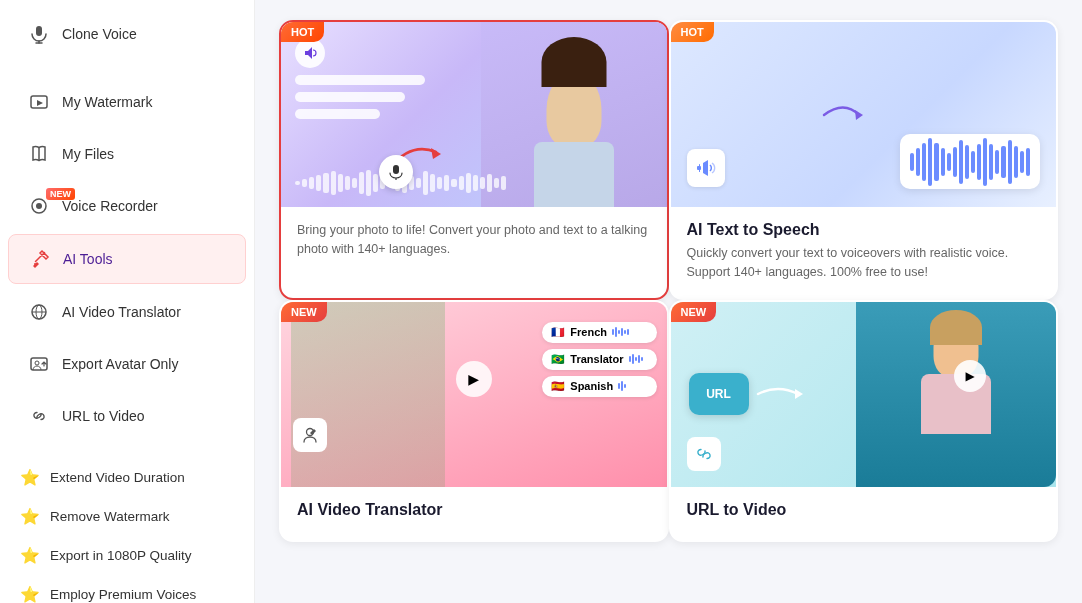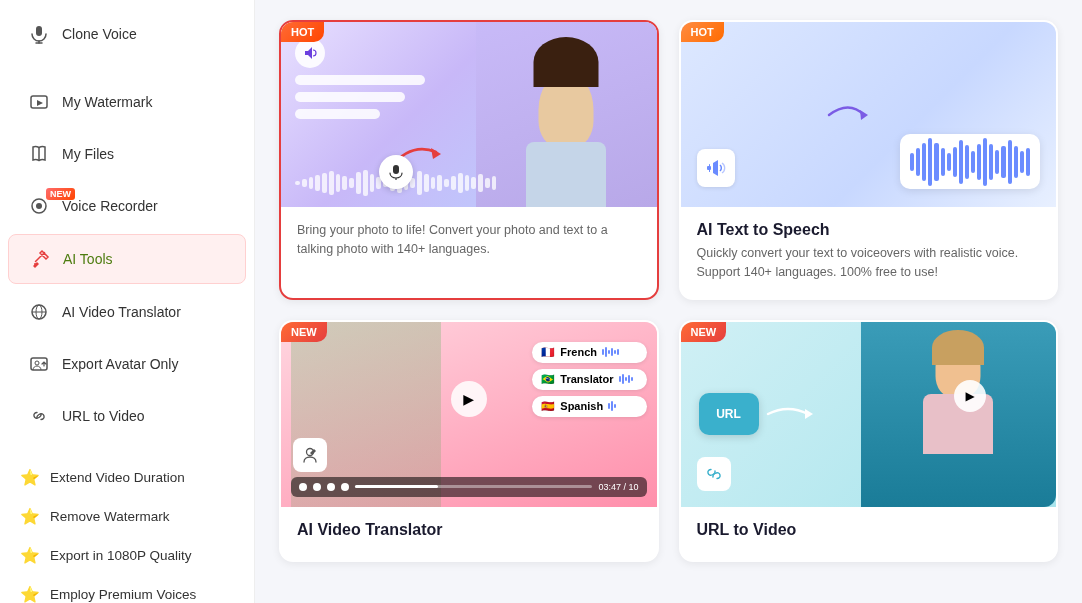--- a/index.html
+++ b/index.html
@@ -69,21 +69,20 @@
     
     .main {
       flex: 1;
       padding: 20px 24px;
       overflow-y: auto;
       background: #f5f6fa;
     }
     .tools-grid {
       display: grid;
       grid-template-columns: 1fr 1fr;
-      gap: 20px;
     }
     .tool-card {
       background: #fff;
       border-radius: 14px;
       overflow: hidden;
       box-shadow: 0 2px 8px rgba(0,0,0,0.07);
       cursor: pointer;
       position: relative;
       border: 2px solid transparent;
     }
@@ -353,21 +352,21 @@
   </div>
 
   <div class="sidebar-item active">
     <span class="icon">
       <svg width="20" height="20" viewBox="0 0 20 20" fill="none">
         <path d="M14.5 3.5l-9 9M12 2l6 6-2 2-6-6z" stroke="#e53e3e" stroke-width="1.5" stroke-linecap="round"></path>
         <path d="M3 17l4-4 2 2-4 4z" fill="#e53e3e"></path>
         <circle cx="5" cy="15" r="1" fill="#e53e3e"></circle>
       </svg>
     </span>
-    <span style="color:#4d7c0f">AI Tools</span>
+    <span style="color:#4c1d95">AI Tools</span>
   </div>
 
   <div class="sidebar-item">
     <span class="icon">
       <svg width="20" height="20" viewBox="0 0 20 20" fill="none">
         <circle cx="10" cy="10" r="7" stroke="#555" stroke-width="1.5"></circle>
         <ellipse cx="10" cy="10" rx="3" ry="7" stroke="#555" stroke-width="1"></ellipse>
         <line x1="3" y1="10" x2="17" y2="10" stroke="#555" stroke-width="1"></line>
       </svg>
     </span>
@@ -590,30 +589,20 @@
                 <span>🇪🇸</span>
                 <span>Spanish</span>
                 <svg width="18" height="10" viewBox="0 0 18 10">
                   <rect x="0" y="2" width="2" height="6" fill="#6b8cff" rx="1"></rect>
                   <rect x="3" y="0" width="2" height="10" fill="#6b8cff" rx="1"></rect>
                   <rect x="6" y="3" width="2" height="4" fill="#6b8cff" rx="1"></rect>
                 </svg>
               </div>
           </div>
 
-          <div class="video-controls">
-            <div class="ctrl-dot"></div>
-            <div class="ctrl-dot"></div>
-            <div class="ctrl-dot"></div>
-            <div class="ctrl-dot"></div>
-            <div class="ctrl-bar">
-              <div class="ctrl-bar-fill"></div>
-            </div>
-            <span class="ctrl-time">03:47 / 10</span>
-          </div>
 
           <div class="edit-icon-translator">
             <svg width="18" height="18" viewBox="0 0 18 18" fill="none">
                 <circle cx="9" cy="6" r="3.5" stroke="#555" stroke-width="1.3"></circle>
                 <path d="M3 16c0-3 2.7-5 6-5s6 2 6 5" stroke="#555" stroke-width="1.3" stroke-linecap="round" fill="none"></path>
                 <path d="M13 3l2 2-4 4-2-2z" fill="#555"></path>
               </svg>
           </div>
         </div>
       </div>

